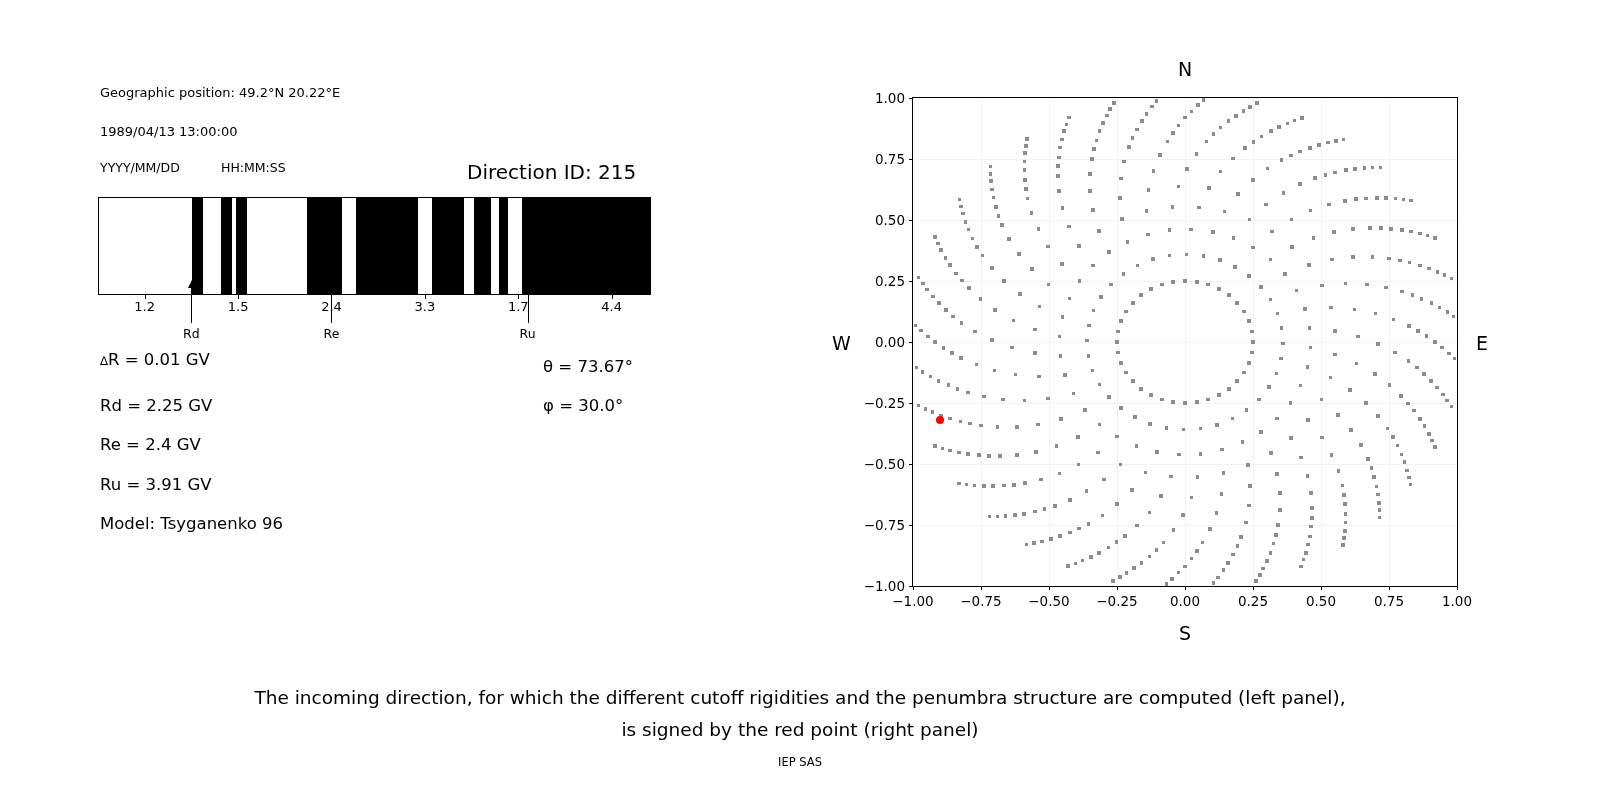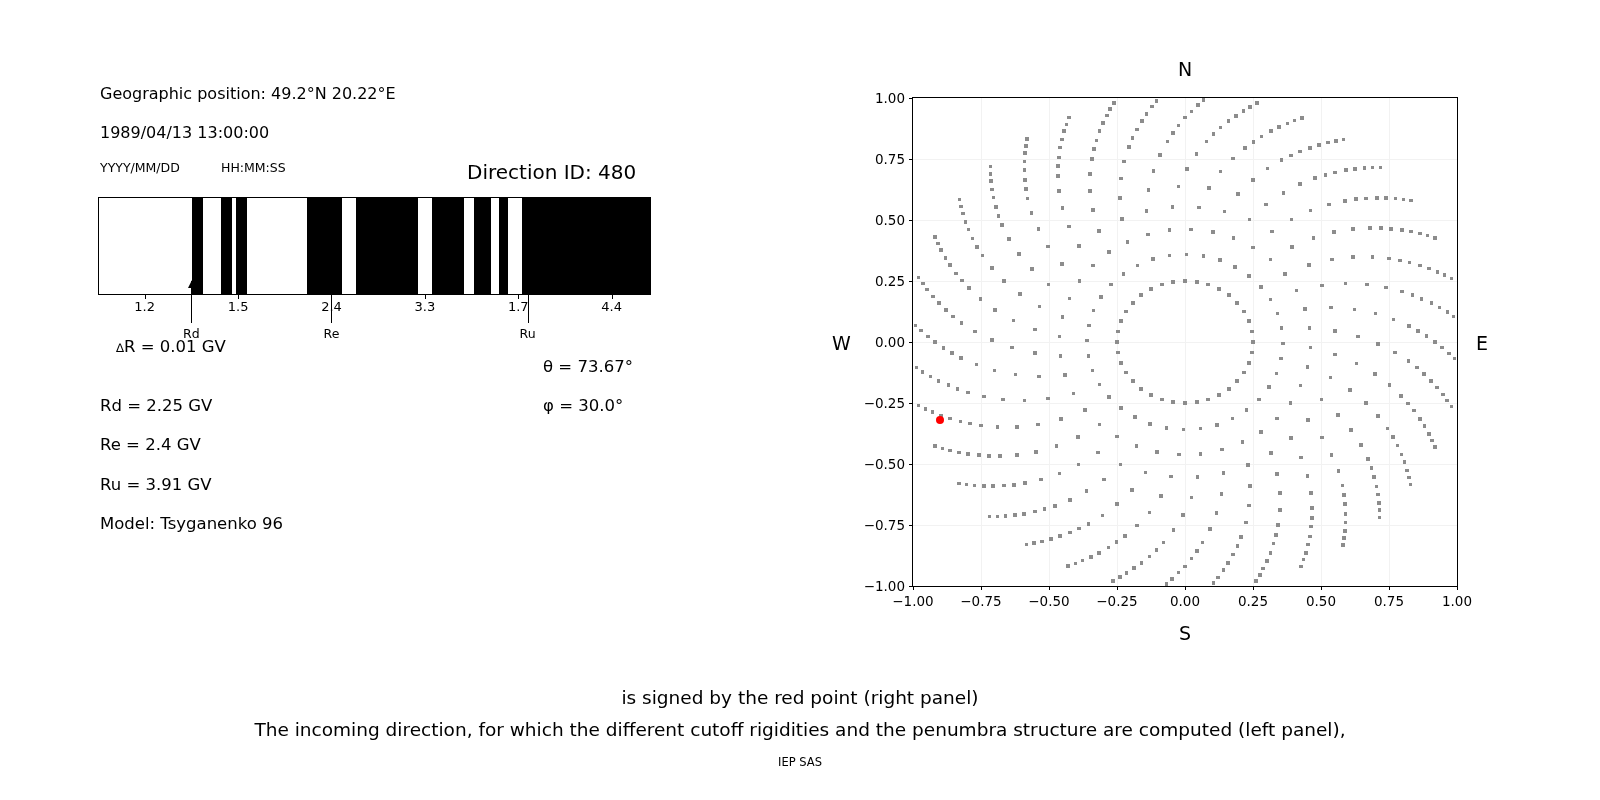--- a/index.html
+++ b/index.html
@@ -19,21 +19,21 @@
 
   
   #left-panel {
     position: absolute;
     left: 0; top: 0;
     width: 800px; height: 660px;
   }
   .geo-line {
     position: absolute;
     left: 100px;
-    font-size: 16px;
+    font-size: 13px;
     white-space: nowrap;
     line-height: 1;
   }
   #geo-position { top: 86px; }
   #datetime-line { top: 125px; }
   #fmt-date {
     position: absolute;
     left: 100px; top: 160px;
     font-size: 12.5px;
   }
@@ -239,21 +239,21 @@
 <div id="left-panel">
 
   <div class="geo-line" id="geo-position">Geographic position: 49.2°N 20.22°E</div>
 
   <div class="geo-line" id="datetime-line">1989/04/13 13:00:00</div>
 
   <div id="fmt-date">YYYY/MM/DD</div>
 
   <div id="fmt-time">HH:MM:SS</div>
 
-  <div id="direction-id">Direction ID: 480</div>
+  <div id="direction-id">Direction ID: 215</div>
 
   <div id="penumbra-wrap">
     <div id="penumbra-axes">
         <div class="penumbra-band" style="left: 93.3898px; width: 10.2729px;"></div>
         <div class="penumbra-band" style="left: 122.341px; width: 10.2729px;"></div>
         <div class="penumbra-band" style="left: 137.283px; width: 10.2729px;"></div>
         <div class="penumbra-band" style="left: 208.259px; width: 34.5542px;"></div>
         <div class="penumbra-band" style="left: 256.822px; width: 62.5712px;"></div>
         <div class="penumbra-band" style="left: 333.402px; width: 31.7525px;"></div>
         <div class="penumbra-band" style="left: 375.427px; width: 16.8102px;"></div>
@@ -275,21 +275,21 @@
         <div class="ptick-label" style="left: 513.644px;">4.4</div>
         <div class="marker-arrow" style="left: 93.3898px;"></div>
         <div class="marker-label" style="left: 93.3898px;">Rd</div>
         <div class="marker-arrow" style="left: 233.475px;"></div>
         <div class="marker-label" style="left: 233.475px;">Re</div>
         <div class="marker-arrow" style="left: 429.593px;"></div>
         <div class="marker-label" style="left: 429.593px;">Ru</div>
       </div>
   </div>
 
-  <div class="param-left" style="top:339px;margin-left:16px;">
+  <div class="param-left" style="top:352px;">
     <span class="sub-delta">∆</span><span>R = 0.01 GV</span>
   </div>
   <div class="param-left" style="top:398px;">Rd = 2.25 GV</div>
   <div class="param-left" style="top:437px;">Re = 2.4 GV</div>
   <div class="param-left" style="top:477px;">Ru = 3.91 GV</div>
   <div class="param-left" style="top:516px;">Model: Tsyganenko 96</div>
 
   <div class="param-right" style="top:359px;">θ = 73.67°</div>
   <div class="param-right" style="top:398px;">φ = 30.0°</div>
 </div>
@@ -881,16 +881,16 @@
       <div class="xtick-mark" style="left: 408px;"></div>
       <div class="xtick-label" style="left: 408px;">0.50</div>
       <div class="xtick-mark" style="left: 476px;"></div>
       <div class="xtick-label" style="left: 476px;">0.75</div>
       <div class="xtick-mark" style="left: 544px;"></div>
       <div class="xtick-label" style="left: 544px;">1.00</div>
     </div>
 </div>
 
 <div id="caption">
+  <div>The incoming direction, for which the different cutoff rigidities and the penumbra structure are computed (left panel),</div>
   <div>is signed by the red point (right panel)</div>
-  <div>The incoming direction, for which the different cutoff rigidities and the penumbra structure are computed (left panel),</div>
 </div>
 <div id="footer">IEP SAS</div>
 
 </body></html>

